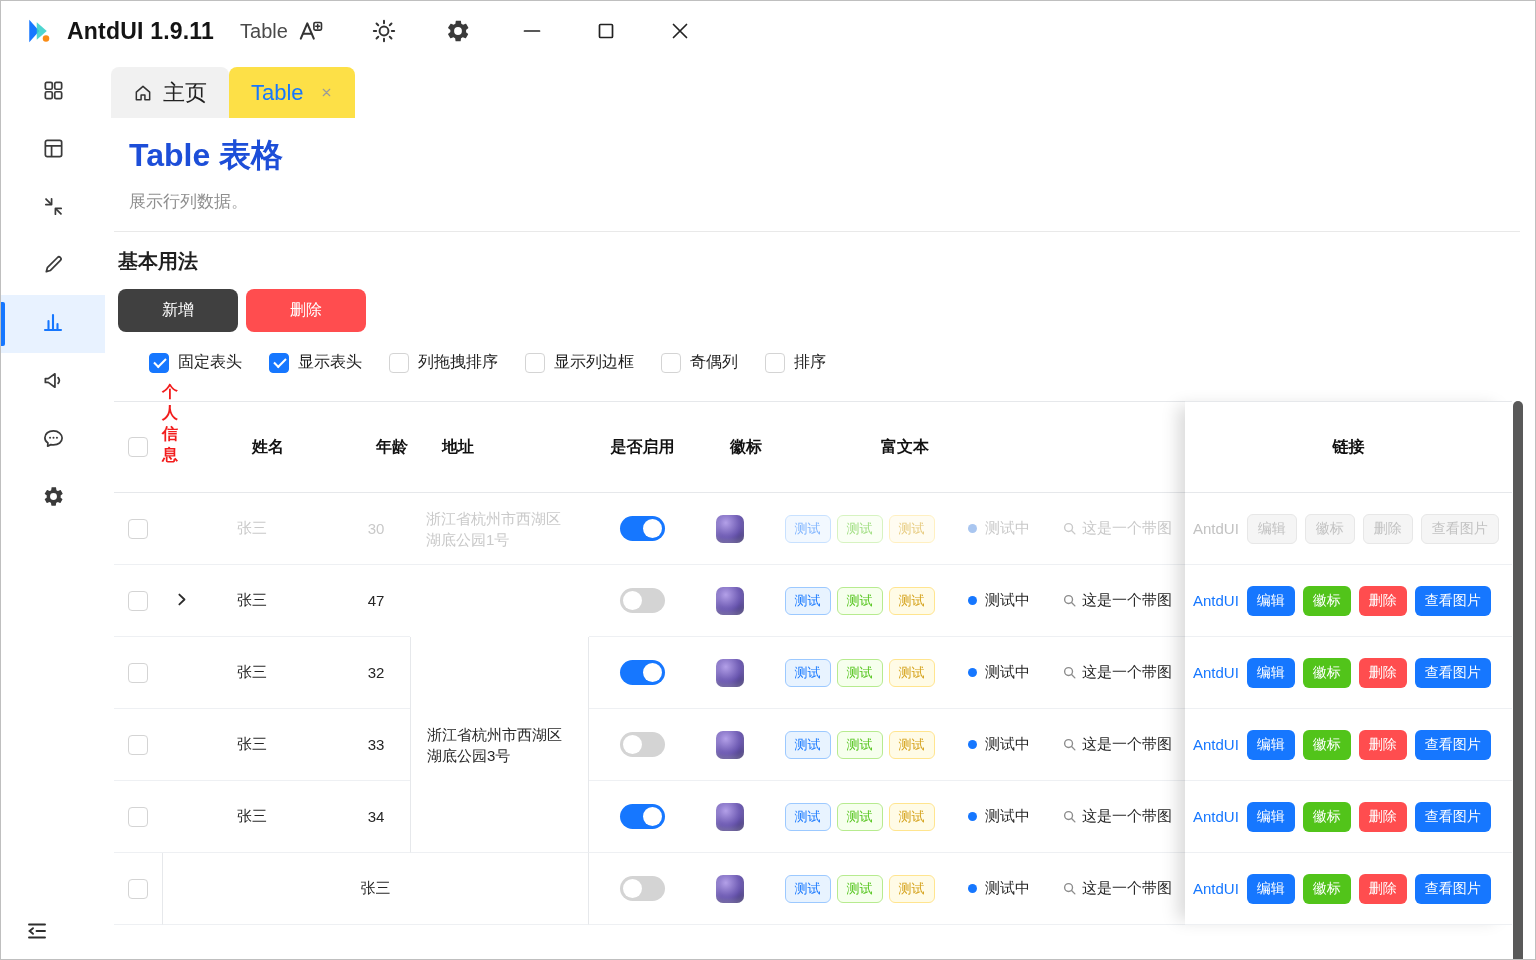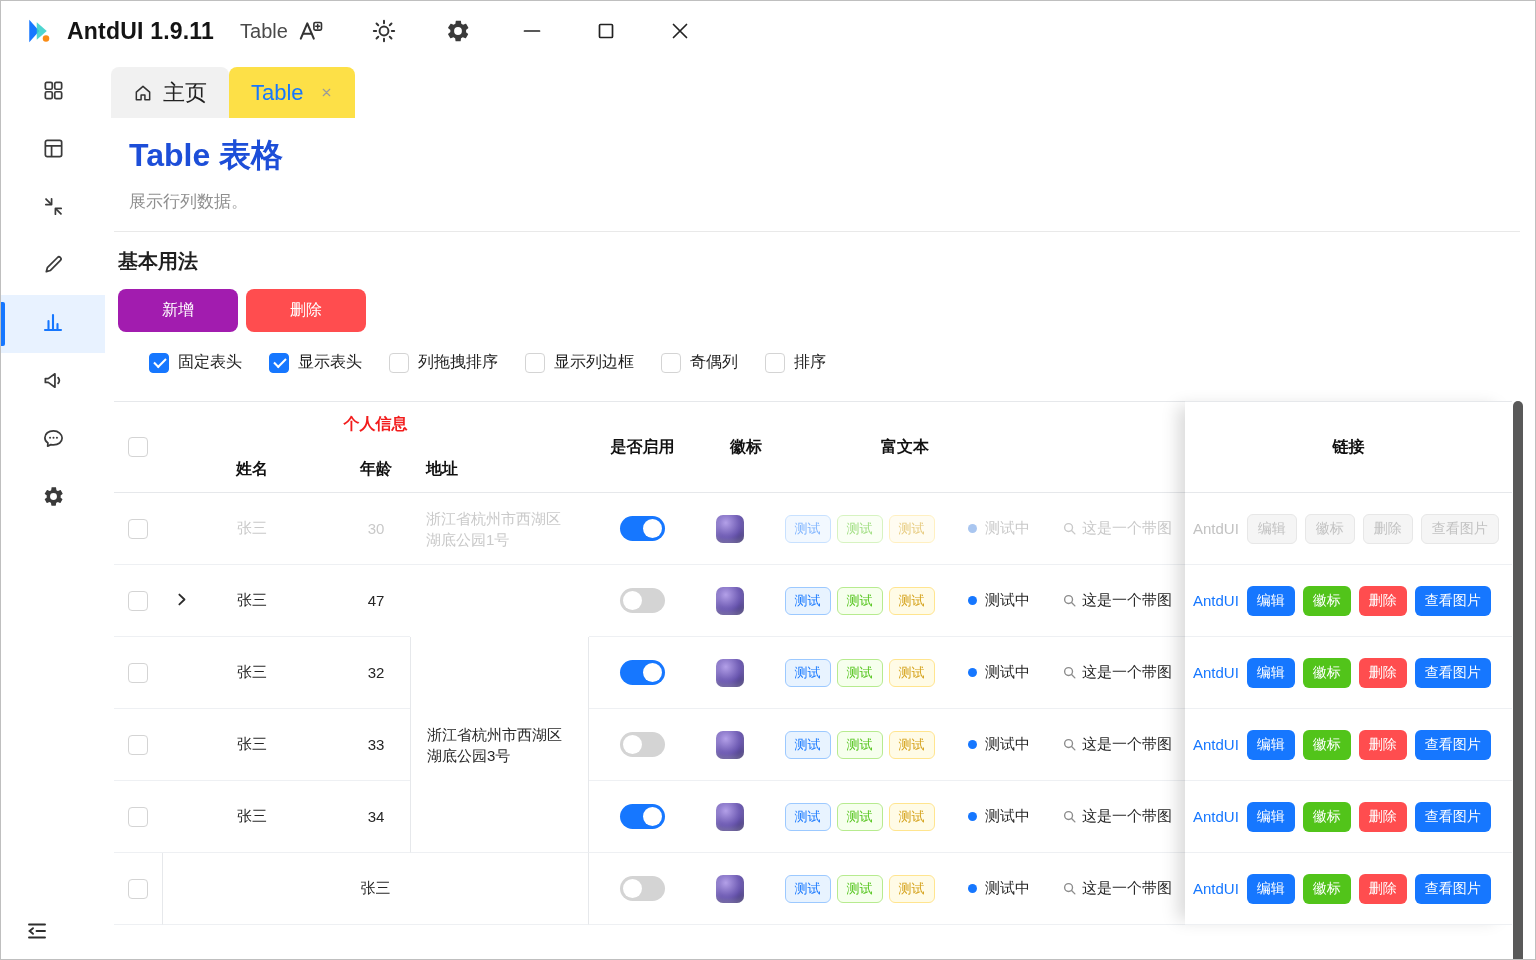--- a/index.html
+++ b/index.html
@@ -31,34 +31,34 @@
   .tab { height:51px; display:flex; align-items:center; gap:10px; padding:0 22px; font-size:22px; border-radius:8px 8px 0 0; cursor:pointer; }
   .tab.inactive { background:#f1f1f1; color:#222; }
   .tab.active { background:#fde047; color:#1677ff;justify-content:center; }
   .tab-close { display:flex; align-items:center; margin-left:6px; }
   .page-title { margin:16px 0 0 24px; font-size:32px; font-weight:bold; color:#1d4ed8; }
   .page-desc { margin:12px 0 0 24px; font-size:17px; color:#8f8f8f; }
   .divider { margin:18px 15px 0 9px; height:1px; background:#e9e9e9; }
   .section-title { margin:16px 0 0 13px; font-size:20px; font-weight:600; color:#1f1f1f; }
   .btn-row { margin:14px 0 0 13px; display:flex; gap:8px; }
   .btn { width:120px; height:43px; border-radius:8px; color:#fff; font-size:16px; display:flex; align-items:center; justify-content:center; cursor:pointer; }
-  .btn.primary { background:#a21caf; }
+  .btn.primary { background:#404040; }
   .btn.danger { background:#ff4d4f; }
   .opt-row { margin:20px 0 0 15px; display:flex; align-items:center; gap:27px;padding-left:29px; }
   .opt { display:flex; align-items:center; gap:9px; font-size:16px; color:#1f1f1f; cursor:pointer; }
   .cb { position:relative; width:20px; height:20px; border:1.5px solid #d4d4d4; border-radius:4px; background:#fff; display:inline-block; flex:none; cursor:pointer; }
   .cb.on { background:#1677ff; border-color:#1677ff; }
   .cb.on::after { content:""; position:absolute; left:4px; top:4.5px; width:10px; height:5px; border-left:2.4px solid #fff; border-bottom:2.4px solid #fff; transform:rotate(-45deg); }
   
   .table-zone { position:relative; margin-top:28px; height:524px; }
   .tbl { position:absolute; left:9px; top:0; width:1169px; background:#fff; }
   .thead { display:flex; height:92px; border-top:1px solid #e6e8eb; border-bottom:1px solid #e6e8eb; font-weight:bold; font-size:16px; color:#111; }
   .thead .th { display:flex; align-items:center; justify-content:center; height:100%; }
   .th-sel { width:48px; }
-  .th-group { display:flex; flex-direction:column; height:100%; }
+  .th-group { display:flex; flex-direction:row; height:100%; }
   .th-group-title { height:44px; display:flex; align-items:center; justify-content:center; }
   .th-group-title.red { color:#f21c1c; }
   .th-sub { display:flex; flex:1; }
   .th-sub .th { height:100%; display:flex; align-items:center; justify-content:center; }
   .th.l, .th-sub .th.l { justify-content:flex-start; padding-left:16px; }
   .tbody { display:grid; grid-template-columns:48px 180px 68px 179px 107px 67px 193px 100px 218px; grid-auto-rows:72px; font-size:15px; }
   .td { display:flex; align-items:center; justify-content:center; border-bottom:1px solid #eef0f3; color:#262626; background:#fff; }
   .td.addr { justify-content:flex-start; padding:0 16px; line-height:21px; }
   .td.merged { border-left:1px solid #e6e8eb; border-right:1px solid #e6e8eb; }
   .td.name-cell { position:relative; }

